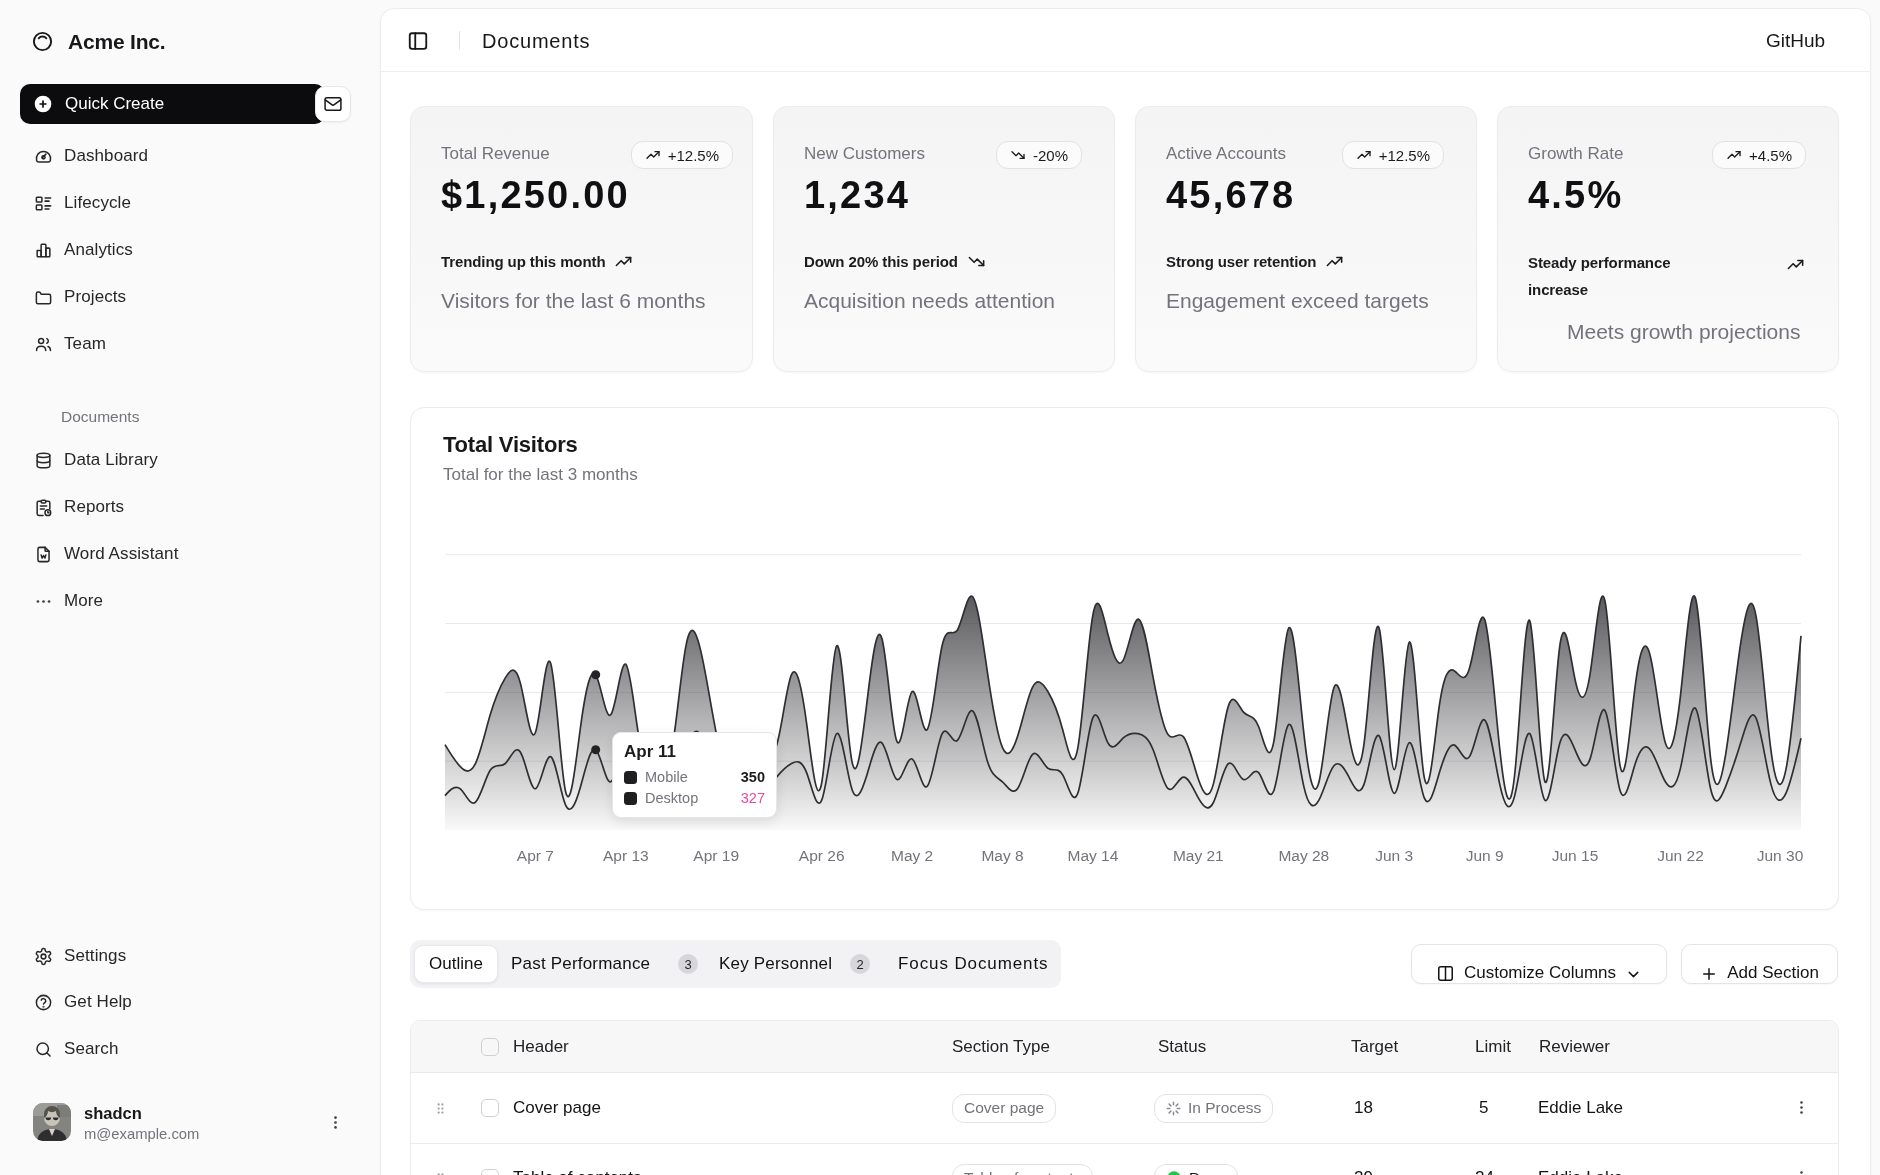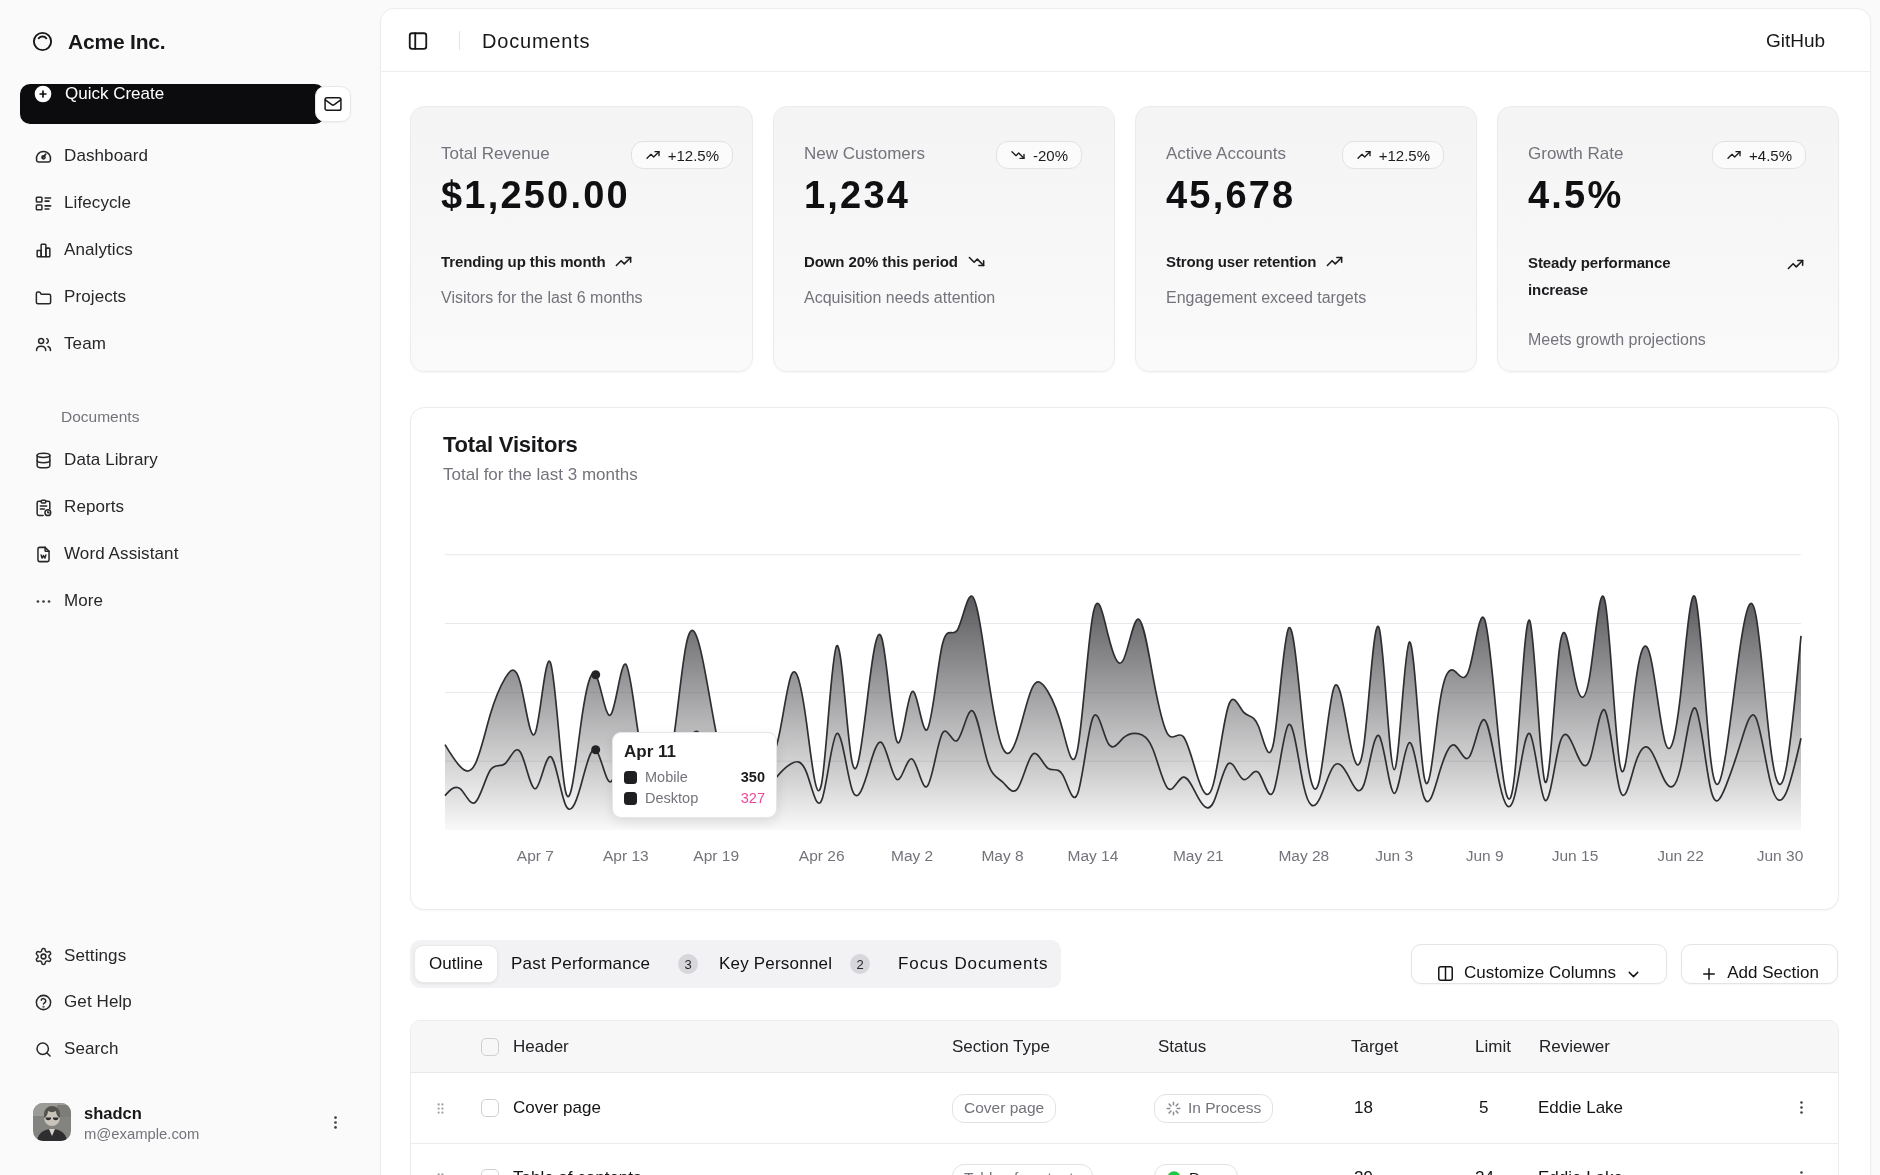--- a/index.html
+++ b/index.html
@@ -15,21 +15,21 @@
 
 #content{position:absolute;left:380px;top:8px;width:1491px;height:1260px;background:#fff;border:1px solid #ededee;border-radius:14px;box-shadow:0 1px 3px rgba(0,0,0,.04);}
 
 #pagehead{position:absolute;left:0;top:0;width:100%;height:63px;border-bottom:1px solid #eeeeef;}
 
 .card{position:absolute;top:97px;height:266px;border:1px solid #ececee;border-radius:14px;background:linear-gradient(180deg,#f4f4f5 0%,#fafafa 100%);box-shadow:0 1px 2px rgba(0,0,0,.04);}
 .ctitle{position:absolute;left:30px;top:37px;font-size:17px;color:#73737b;}
 .cbadge{position:absolute;top:34px;height:28px;border:1px solid #e2e2e6;background:rgba(255,255,255,.55);border-radius:12px;display:flex;align-items:center;gap:7px;padding:0 13px;font-size:15px;color:#1c1c1f;}
 .cnum{position:absolute;left:30px;top:67px;font-size:38px;font-weight:700;letter-spacing:2.2px;color:#101013;}
 .cfoot1{position:absolute;left:30px;top:145px;font-size:15px;font-weight:700;color:#1c1c1f;display:flex;align-items:center;gap:9px;letter-spacing:-.1px;}
-.cfoot2{position:absolute;left:30px;top:182px;font-size:16px;color:#73737b;}
+.cfoot2{position:absolute;left:30px;top:182px;font-size:21px;color:#73737b;}
 
 #chartcard{position:absolute;left:29px;top:398px;width:1429px;height:503px;background:#fff;border:1px solid #ececee;border-radius:14px;box-shadow:0 1px 2px rgba(0,0,0,.04);}
 .seg{display:flex;align-items:center;justify-content:center;font-size:17px;color:#141416;height:100%;}
 
 #tabs{position:absolute;left:29px;top:931px;width:651px;height:48px;background:#f2f2f4;border-radius:10px;display:flex;align-items:center;padding:0 5px;}
 .tbadge{width:20px;height:20px;border-radius:50%;background:#d6d6db;font-size:13px;display:flex;align-items:center;justify-content:center;color:#26262a;}
 .btn{position:absolute;top:935px;height:40px;background:#fff;border:1px solid #e4e4e7;border-radius:10px;display:flex;align-items:flex-end;justify-content:center;gap:9px;font-size:17px;color:#141416;box-shadow:0 1px 2px rgba(0,0,0,.04);}
 
 #tablebox{position:absolute;left:29px;top:1011px;width:1429px;height:420px;border:1px solid #ececee;border-radius:10px;overflow:hidden;background:#fff;}
 #thead{position:absolute;left:0;top:0;width:100%;height:52px;background:#f7f7f8;border-bottom:1px solid #e9e9ec;}
@@ -43,21 +43,21 @@
 <body>
 
 <div id="sidebar">
 
   <svg class="abs" style="left:31px;top:30px" width="23" height="23" viewBox="0 0 24 24" fill="none" stroke="#18181b" stroke-width="2" stroke-linecap="round">
     <circle cx="12" cy="12" r="9"></circle>
     <path d="M8 8.7a5.2 5.2 0 0 1 8 0" stroke-width="2"></path>
   </svg>
   <div class="abs" style="left:68px;top:30px;font-size:21px;font-weight:700;letter-spacing:-.2px;">Acme Inc.</div>
 
-  <div class="abs" style="left:20px;top:84px;width:305px;height:40px;background:#0c0c0e;border-radius:10px;color:#fff;display:flex;gap:12px;padding-left:13px;">
+  <div class="abs" style="left:20px;top:84px;width:305px;height:40px;background:#0c0c0e;border-radius:10px;color:#fff;display:flex;align-items:center;gap:12px;padding-left:13px;">
     <svg width="20" height="20" viewBox="0 0 24 24">
         <circle cx="12" cy="12" r="10" fill="#fff"></circle>
         <path d="M8.5 12h7M12 8.5v7" stroke="#0c0c0e" stroke-width="2" stroke-linecap="round"></path>
       </svg>
     <span style="font-size:17px;">Quick Create</span>
   </div>
   <div class="abs" style="left:315px;top:86px;width:36px;height:36px;background:#fff;border:1px solid #e7e7ea;border-radius:10px;box-shadow:0 1px 2px rgba(0,0,0,.05);display:flex;align-items:center;justify-content:center;">
     <svg width="20" height="20" viewBox="0 0 24 24" fill="none" stroke="#18181b" stroke-width="1.8" stroke-linecap="round" stroke-linejoin="round">
         <rect x="2.5" y="4.5" width="19" height="15" rx="2.2"></rect>
         <path d="m2.8 7 8.1 6a2 2 0 0 0 2.2 0l8.1-6"></path>
@@ -201,21 +201,21 @@
     <div class="cbadge" style="right:32px;"><svg width="16" height="16" viewBox="0 0 24 24" fill="none" stroke="#1c1c1f" stroke-width="2" stroke-linecap="round" stroke-linejoin="round">
           <path d="m3 17 6-6 4 4 8-8"></path>
           <path d="M15 7h6v6"></path>
         </svg>+4.5%</div>
     <div class="cnum">4.5%</div>
     <div class="cfoot1" style="display:block;width:190px;line-height:26.5px;top:143px;">Steady performance increase</div>
     <svg class="abs" style="right:33px;top:148px" width="19" height="19" viewBox="0 0 24 24" fill="none" stroke="#1c1c1f" stroke-width="2" stroke-linecap="round" stroke-linejoin="round">
         <path d="m3 17 6-6 4 4 8-8"></path>
         <path d="M15 7h6v6"></path>
       </svg>
-    <div class="cfoot2" style="top:224px;">Meets growth projections</div>
+    <div class="cfoot2" style="top:213px;margin-left:39px;">Meets growth projections</div>
   </div>
 
   <div id="chartcard">
     <div class="abs" style="left:32px;top:24px;font-size:22px;font-weight:700;letter-spacing:-.2px;">Total Visitors</div>
     <div class="abs muted" style="left:32px;top:57px;font-size:17px;">Total for the last 3 months</div>
     <svg class="abs" style="left:0;top:0" width="1429" height="503" viewBox="0 0 1429 503" fill="none">
 <defs>
 <linearGradient id="gT" x1="0" y1="188.4" x2="0" y2="396.8" gradientUnits="userSpaceOnUse">
 <stop offset="0" stop-color="#3c3c40" stop-opacity="0.84"></stop>
             <stop offset="1" stop-color="#3c3c40" stop-opacity="0.07"></stop>

